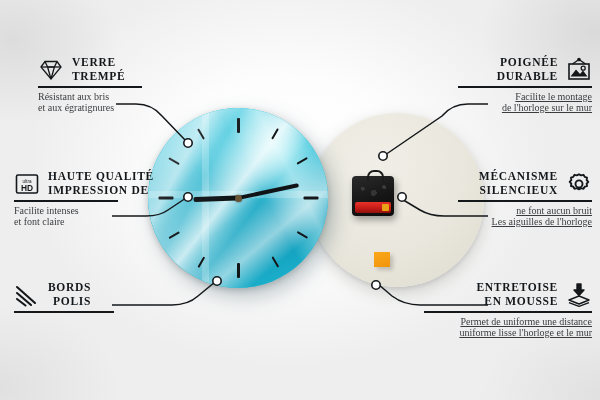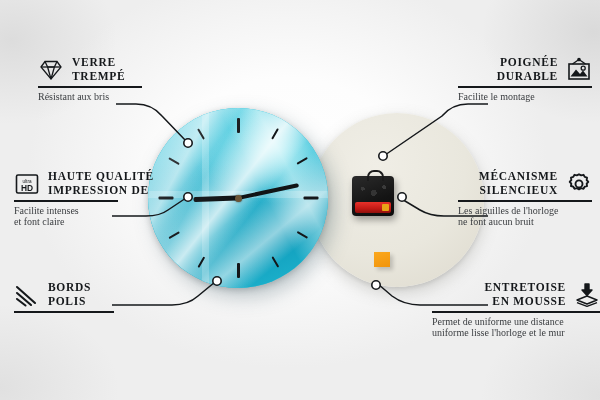--- a/index.html
+++ b/index.html
@@ -78,21 +78,21 @@
 
   
   .callout{position:absolute;}
   .callout .head{display:flex;align-items:center;gap:8px;}
   .callout.right .head{justify-content:flex-end;}
   .ttl{font-family:"Liberation Serif", serif;font-weight:bold;font-size:11.5px;letter-spacing:.7px;
     color:#15181b;line-height:13.5px;text-transform:uppercase;}
   .callout.right .ttl{}
   .rule{height:1.6px;background:#15181b;margin:3px 0 3px;}
   .sub{font-family:"Liberation Serif", serif;font-size:10px;color:#3a3d40;line-height:11.6px;}
-  .callout.right .sub{}
+  .callout.right .sub{text-align:right;text-decoration:underline;}
   .ico{width:26px;height:26px;flex:0 0 26px;display:block;}
 
   svg.lines{position:absolute;inset:0;width:600px;height:400px;pointer-events:none;}
 </style>
 </head>
 <body>
 
 <div id="stage">
 
   <div class="disc-back"></div>
@@ -161,20 +161,21 @@
           <path d="M9.6 10 H16.4"></path>
         </svg>
       </span>
       <span>
         <span class="ttl" style="display:block">VERRE</span>
         <span class="ttl" style="display:block">TREMPÉ</span>
       </span>
     </div>
     <div class="rule"></div>
     <div class="sub">Résistant aux bris</div>
+    <div class="sub">et aux égratignures</div>
   </div>
 
   <div class="callout left" style="left:14px;top:170px;width:100px;">
     <div class="head">
       <span class="ico">
         <svg viewBox="0 0 26 26" width="26" height="26">
           <rect x="2.5" y="4" width="21" height="18" rx="1.5" fill="none" stroke="#15181b" stroke-width="1.6"></rect>
           <text x="13" y="12" font-family="Liberation Sans, sans-serif" font-size="4.6" text-anchor="middle" fill="#15181b">ultra</text>
           <text x="13" y="19.6" font-family="Liberation Sans, sans-serif" font-size="8.4" font-weight="bold" text-anchor="middle" fill="#15181b">HD</text>
         </svg>
@@ -182,21 +183,21 @@
       <span>
         <span class="ttl" style="display:block;white-space:nowrap">HAUTE QUALITÉ</span>
         <span class="ttl" style="display:block;white-space:nowrap">IMPRESSION DE</span>
       </span>
     </div>
     <div class="rule" style="width:104px"></div>
     <div class="sub">Facilite intenses</div>
     <div class="sub">et font claire</div>
   </div>
 
-  <div class="callout left" style="left:14px;top:281px;width:100px;">
+  <div class="callout left" style="left:14px;top:281px;width:100px;text-align:right;">
     <div class="head">
       <span class="ico">
         <svg viewBox="0 0 26 26" width="26" height="26" stroke="#15181b" stroke-width="2.1" fill="none" stroke-linecap="round">
           <path d="M3 5 L21 21"></path>
             <path d="M3 11 L17 23"></path>
             <path d="M3 17 L11.5 23.5"></path>
         </svg>
       </span>
       <span>
         <span class="ttl" style="display:block">BORDS</span>
@@ -219,41 +220,42 @@
             <path d="M13 2.5 L19.5 7"></path>
           <circle cx="13" cy="2.6" r="1.1" fill="#15181b"></circle>
           <rect x="3" y="7" width="20" height="15" stroke-width="1.6"></rect>
           <path d="M4.5 19.5 L10 12.5 L14 17 L17 13.5 L21.5 19.5 Z" fill="#15181b" stroke="none"></path>
           <circle cx="17.2" cy="11.2" r="2" stroke-width="1.3"></circle>
         </svg>
       </span>
     </div>
     <div class="rule"></div>
     <div class="sub">Facilite le montage</div>
+    <div class="sub">de l'horloge sur le mur</div>
   </div>
 
   <div class="callout right" style="right:8px;top:170px;width:134px;">
     <div class="head">
       <span style="text-align:right">
         <span class="ttl" style="display:block">MÉCANISME</span>
         <span class="ttl" style="display:block">SILENCIEUX</span>
       </span>
       <span class="ico">
         <svg viewBox="0 0 26 26" width="26" height="26" fill="none" stroke="#15181b" stroke-width="1.9" stroke-linejoin="round">
           <path d="M13 3.3 l2.2 1.1 2.3-.6 1.2 2.1 2.3 .7 -.3 2.4 1.6 1.8 -1.6 1.8 .3 2.4 -2.3 .7 -1.2 2.1 -2.3-.6 -2.2 1.1 -2.2-1.1 -2.3 .6 -1.2-2.1 -2.3-.7 .3-2.4 -1.6-1.8 1.6-1.8 -.3-2.4 2.3-.7 1.2-2.1 2.3 .6 Z"></path>
           <circle cx="13" cy="12.9" r="3.5"></circle>
         </svg>
       </span>
     </div>
     <div class="rule"></div>
+    <div class="sub">ne font aucun bruit</div>
     <div class="sub">Les aiguilles de l'horloge</div>
-    <div class="sub">ne font aucun bruit</div>
-  </div>
-
-  <div class="callout right" style="right:0;top:281px;width:168px;">
+  </div>
+
+  <div class="callout right" style="right:8px;top:281px;width:168px;">
     <div class="head">
       <span style="text-align:right">
         <span class="ttl" style="display:block">ENTRETOISE</span>
         <span class="ttl" style="display:block">EN MOUSSE</span>
       </span>
       <span class="ico">
         <svg viewBox="0 0 26 26" width="26" height="26" fill="none" stroke="#15181b" stroke-width="1.4" stroke-linejoin="round">
           <path d="M11 2 h4 v6 h3 l-5 5.4 -5-5.4 h3 Z" fill="#15181b"></path>
           <path d="M13 14 L23 18 L13 22 L3 18 Z"></path>
           <path d="M3 20.6 L13 24.4 L23 20.6"></path>

